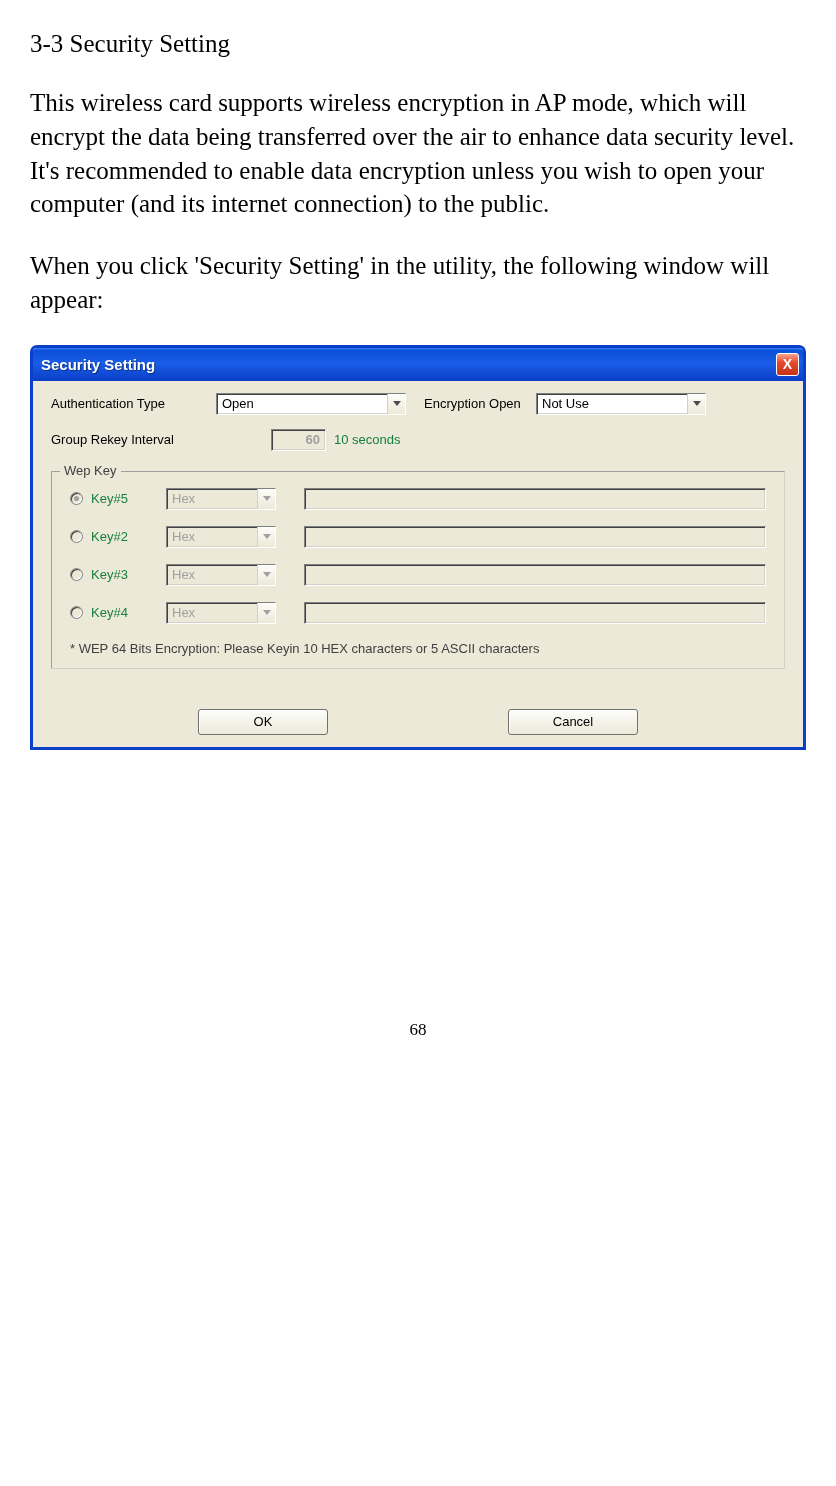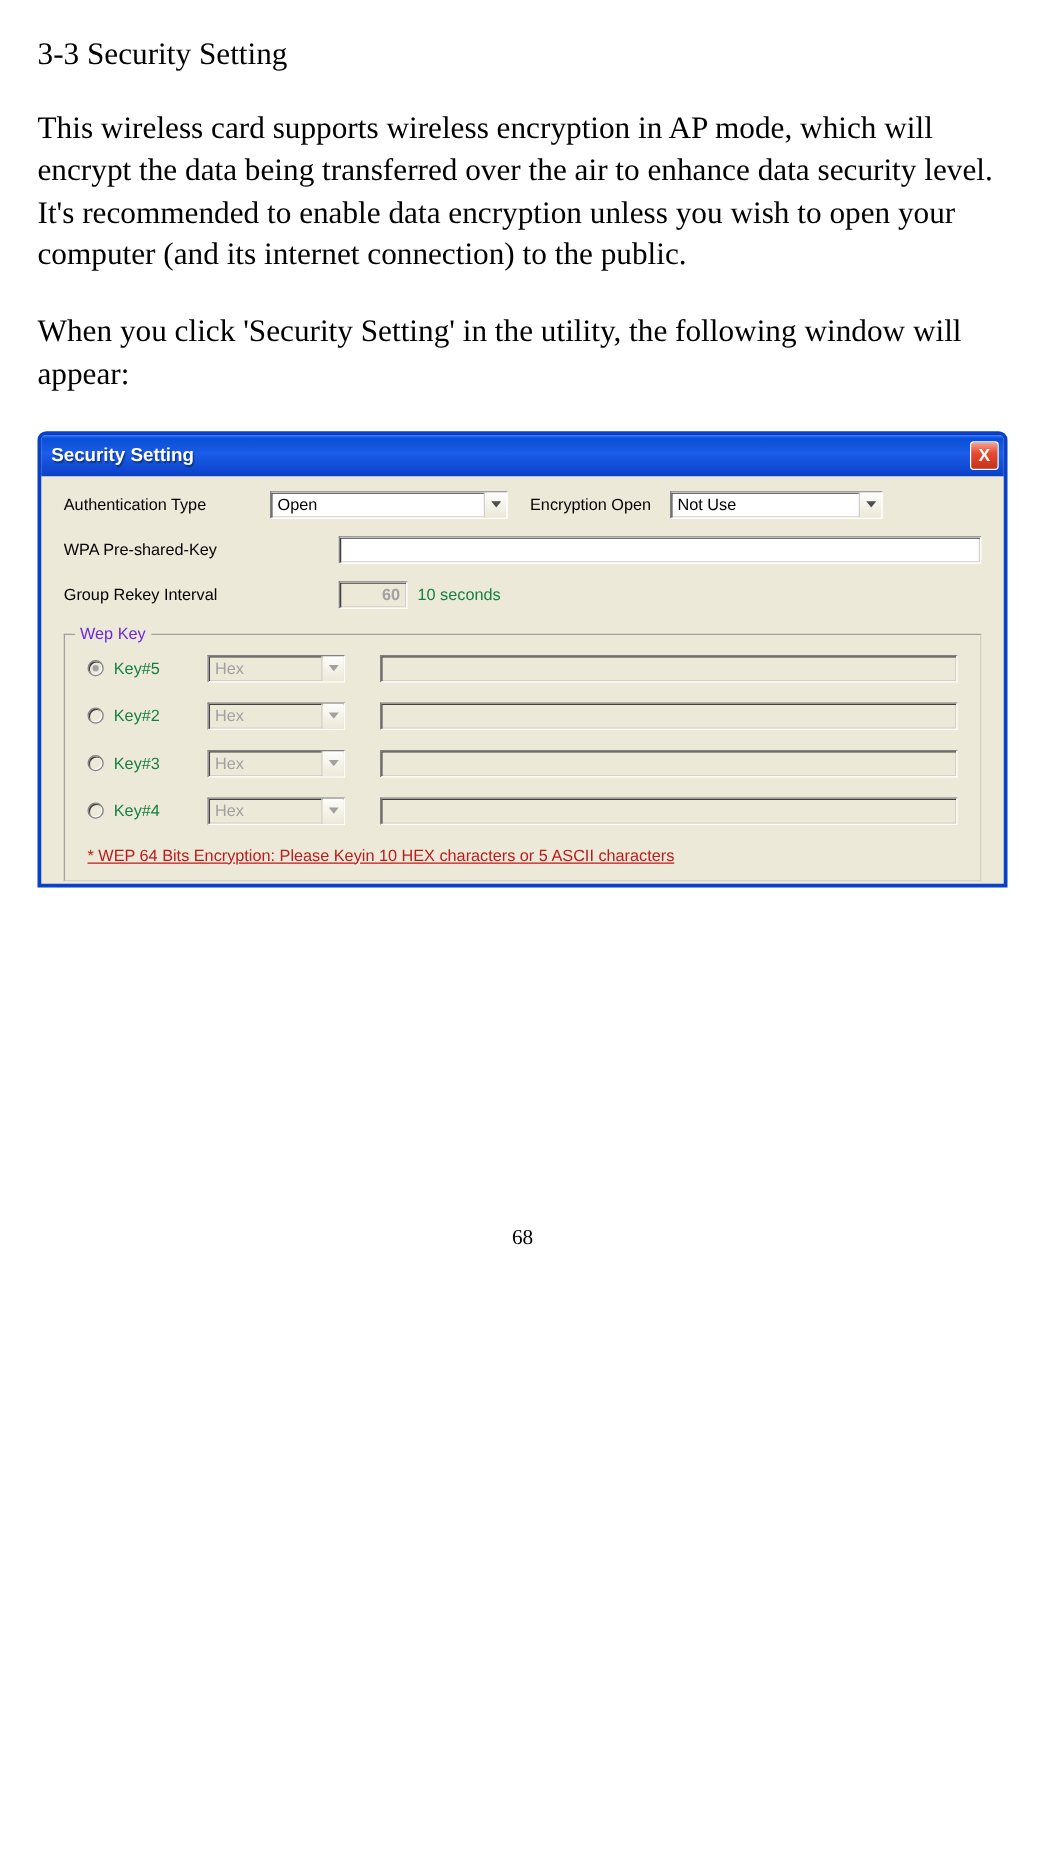--- a/index.html
+++ b/index.html
@@ -141,21 +141,21 @@
       padding: 16px 18px 10px 18px;
       margin-top: 20px;
       position: relative;
     }
     .fieldset-legend {
       position: absolute;
       top: -9px;
       left: 8px;
       background: #ece9d8;
       padding: 0 4px;
-      color: #6d28d9;
+      color: #404040;
       font-size: 13px;
     }
     .radio-row {
       display: flex;
       align-items: center;
       margin-bottom: 16px;
     }
     .xp-radio {
       width: 13px;
       height: 13px;
@@ -168,25 +168,24 @@
       align-items: center;
       justify-content: center;
     }
     .xp-radio-dot {
       width: 5px;
       height: 5px;
       border-radius: 50%;
       background: #a0a0a0;
     }
     .hint-text {
-      color: #b91c1c;
+      color: #404040;
       font-size: 13px;
       line-height: 1.4;
       margin-top: 4px;
-      text-decoration: underline;
     }
     .button-row {
       display: flex;
       justify-content: center;
       gap: 180px;
       margin-top: 40px;
       margin-bottom: 10px;
     }
     .xp-button {
       width: 130px;
@@ -235,24 +234,20 @@
       </div>
       <div class="label" style="width:130px; padding-left:18px;">Encryption Open</div>
       <div class="xp-select" style="width:170px;">
         <div class="xp-select-text">Not Use</div>
         <div class="xp-select-btn">
             <div class="triangle-down"></div>
           </div>
       </div>
     </div>
 
-    <div class="row">
-      <div class="label" style="width:220px;">WPA Pre-shared-Key</div>
-      <div class="xp-input" style="flex:1;"></div>
-    </div>
 
     <div class="row">
       <div class="label" style="width:220px;">Group Rekey Interval</div>
       <div class="xp-input xp-input-disabled" style="width:55px;">60</div>
       <div class="label-disabled" style="margin-left:8px;">10 seconds</div>
     </div>
 
     <div class="fieldset">
       <div class="fieldset-legend">Wep Key</div>
 
@@ -302,17 +297,21 @@
           <div class="xp-select-btn">
               <div class="triangle-down triangle-down-disabled"></div>
             </div>
         </div>
         <div class="xp-input xp-input-disabled" style="flex:1; margin-left:28px;"></div>
       </div>
 
       <div class="hint-text">* WEP   64 Bits Encryption:  Please Keyin 10 HEX characters or   5 ASCII characters</div>
     </div>
 
+    <div class="button-row">
+      <button class="xp-button">OK</button>
+      <button class="xp-button">Cancel</button>
+    </div>
 
   </div>
 </div>
 
 <div class="page-number">68</div>
 
 </body></html>

